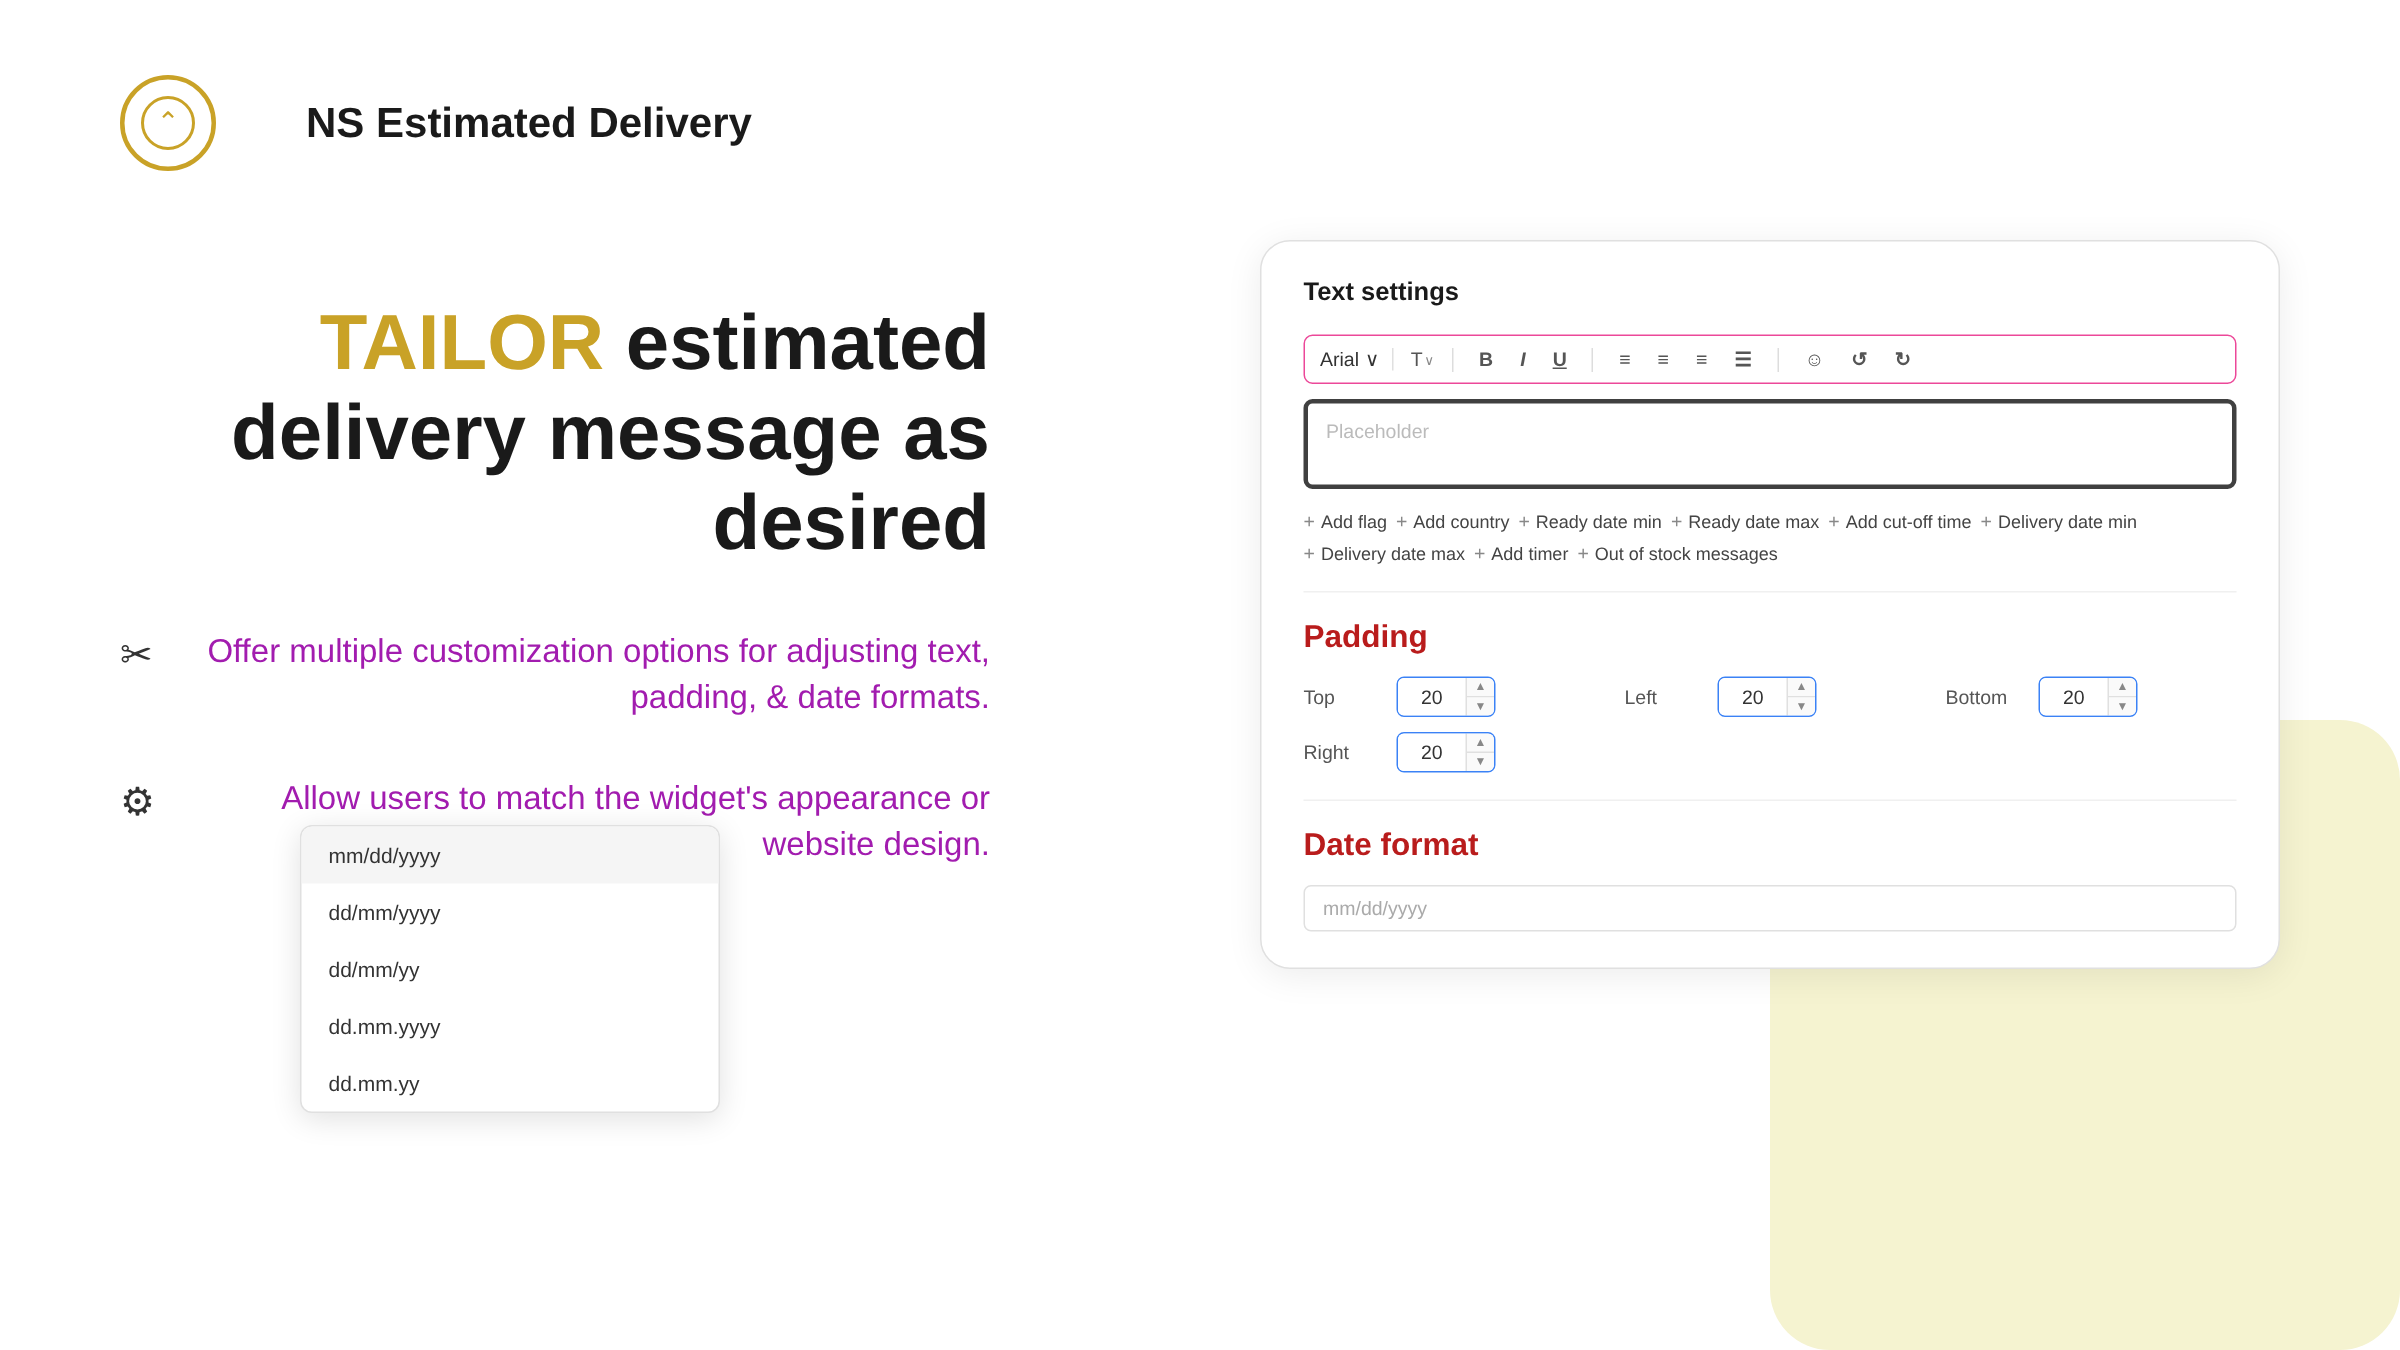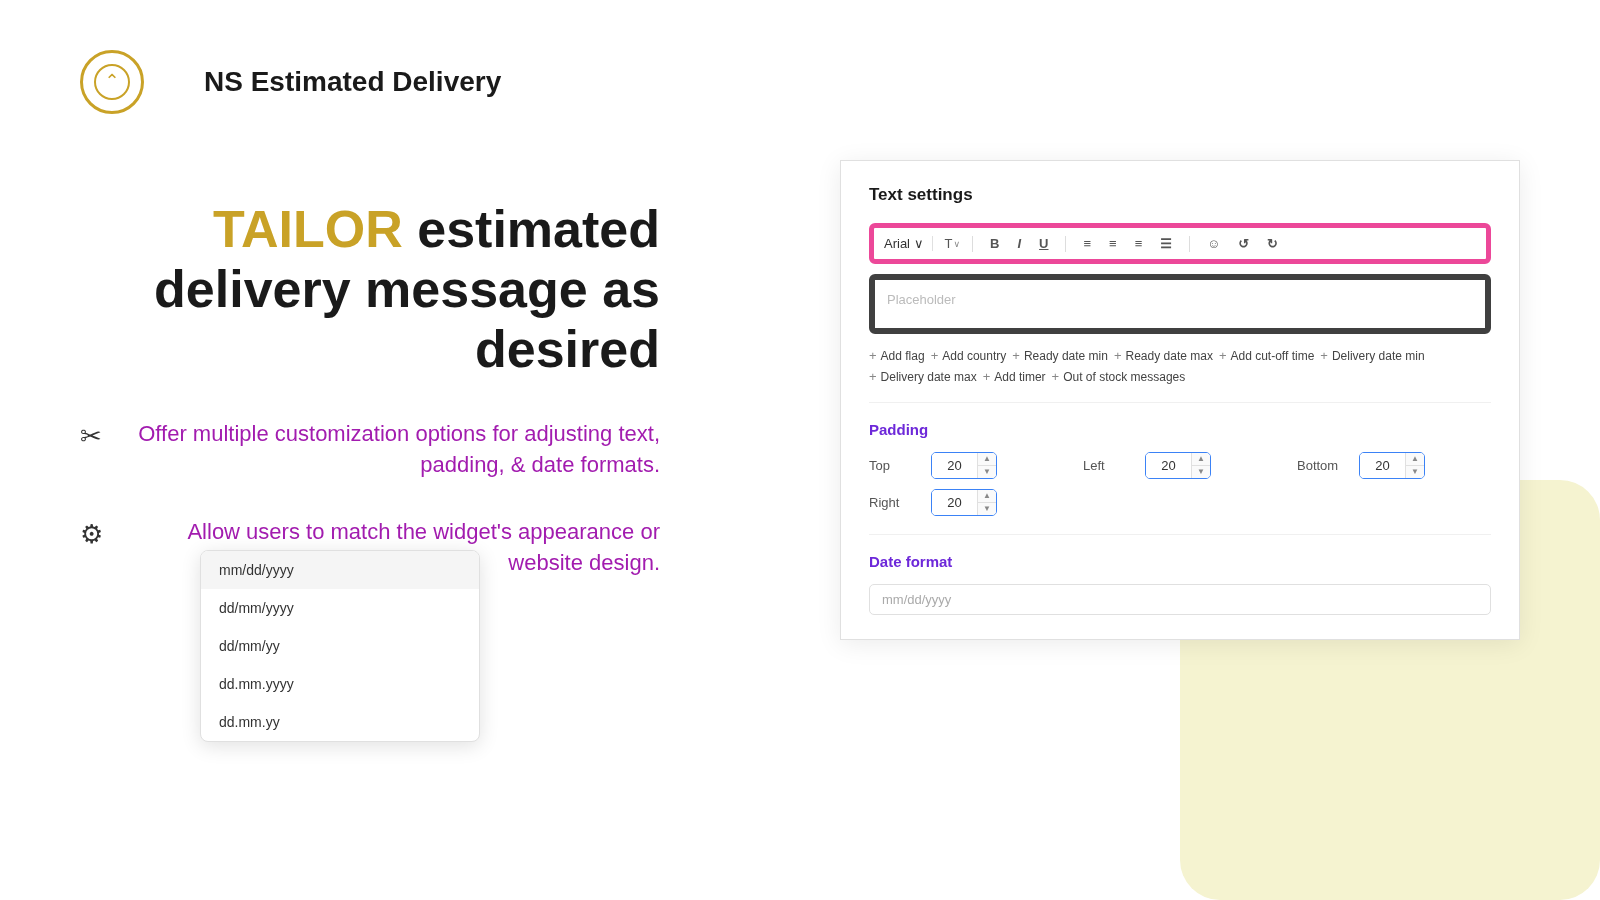--- a/index.html
+++ b/index.html
@@ -122,39 +122,39 @@
       position: absolute;
       top: 160px;
       right: 80px;
       width: 680px;
       z-index: 10;
     }
 
     .settings-card {
       background: #fff;
       border: 1px solid #e0e0e0;
-      border-radius: 0;
+      border-radius: 20px;
       padding: 24px 28px;
       box-shadow: 0 4px 24px rgba(0,0,0,0.08);
       width: 100%;
     }
 
     .card-title {
       font-size: 17px;
       font-weight: 700;
       color: #1a1a1a;
       margin-bottom: 18px;
     }
 
     
     .toolbar-row {
       display: flex;
       align-items: center;
       gap: 8px;
-      border: 5px solid #ec4899;
+      border: 1px solid #ec4899;
       border-radius: 6px;
       padding: 6px 10px;
       margin-bottom: 10px;
     }
 
     .font-select {
       font-size: 13px;
       color: #333;
       border: none;
       background: transparent;
@@ -180,21 +180,21 @@
 
     .toolbar-divider {
       width: 1px;
       height: 16px;
       background: #ddd;
       margin: 0 4px;
     }
 
     
     .text-area {
-      border: 6px solid #404040;
+      border: 3px solid #404040;
       border-radius: 6px;
       padding: 10px 12px;
       min-height: 60px;
       margin-bottom: 14px;
     }
 
     .placeholder-text {
       color: #bbb;
       font-size: 13px;
     }
@@ -225,23 +225,23 @@
 
     
     .section-divider {
       height: 1px;
       background: #f0f0f0;
       margin: 18px 0;
     }
 
     
     .section-title {
-      font-size: 15px;
+      font-size: 21px;
       font-weight: 700;
-      color: #6d28d9;
+      color: #b91c1c;
       margin-bottom: 14px;
     }
 
     .padding-grid {
       display: grid;
       grid-template-columns: 1fr 1fr 1fr;
       gap: 10px 20px;
     }
 
     .padding-row {

